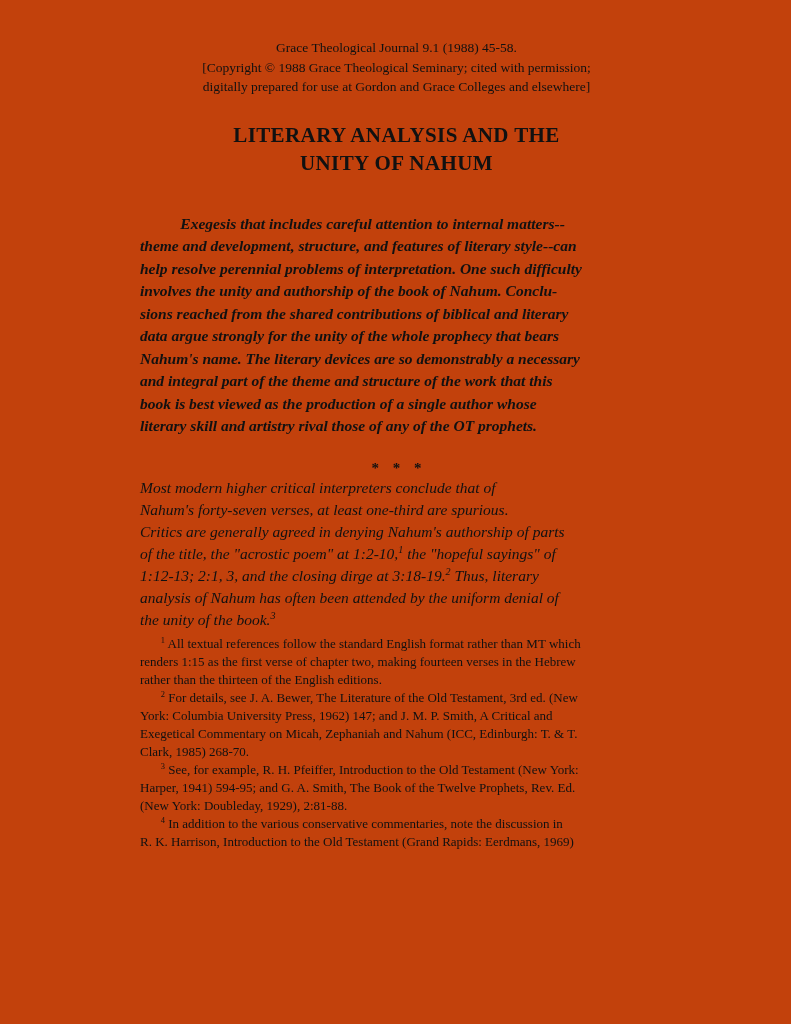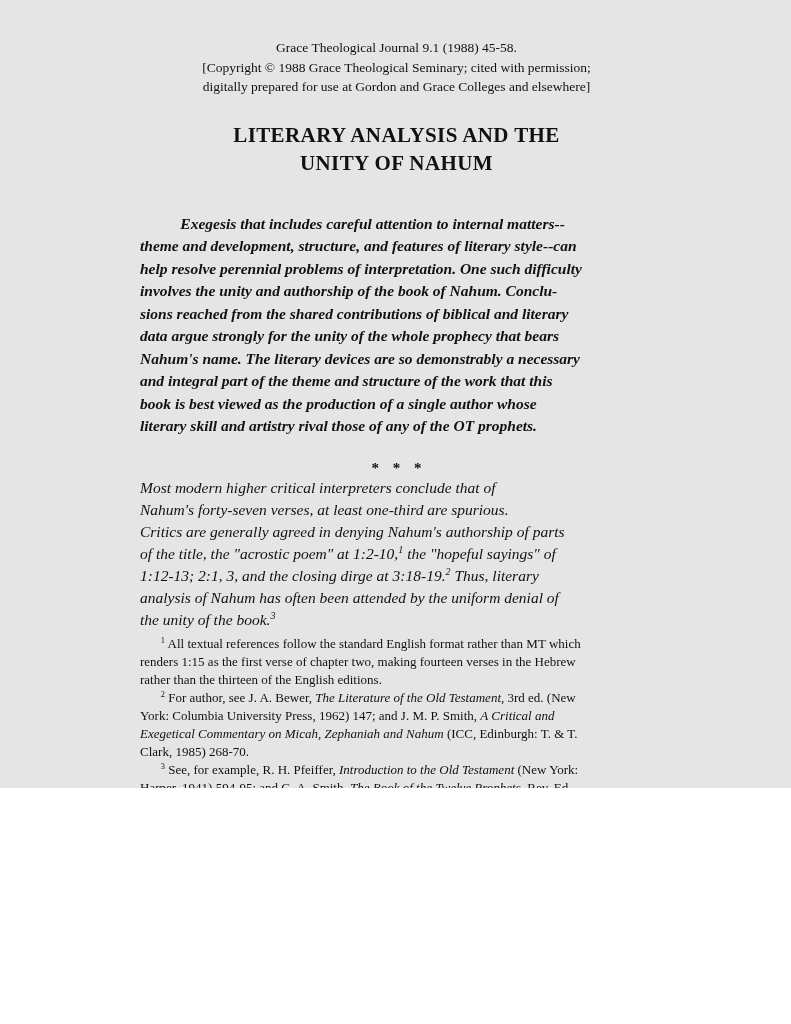--- a/index.html
+++ b/index.html
@@ -3,24 +3,24 @@
 <meta charset="utf-8">
 <style>
   html, body {
     margin: 0;
     padding: 0;
     background: #ffffff;
   }
   .page {
     position: relative;
     width: 791px;
-    height: 788px;
+    height: 1024px;
     box-sizing: border-box;
     padding: 38px 138px 0 140px;
-    background: #e5e5e5;
+    background: #c2410c;
     color: #111111;
     font-family: "Liberation Serif", "DejaVu Serif", serif;
     overflow: hidden;
   }
   .journal-header {
     font-size: 13.5px;
     line-height: 19.5px;
     text-align: center;
     white-space: pre-line;
   }
@@ -76,21 +76,20 @@
   .footnotes {
     margin-top: 4px;
   }
   .footnote {
     font-size: 13px;
     line-height: 18px;
     white-space: pre-line;
     text-indent: 1.6em;
   }
   .it {
-    font-style: italic;
   }
   sup {
     font-size: 0.65em;
     line-height: 0;
     vertical-align: super;
   }
 </style>
 </head>
 <body>
 
@@ -115,21 +114,23 @@
 Nahum's forty-seven verses, at least one-third are spurious.
 Critics are generally agreed in denying Nahum's authorship of parts
 of the title, the "acrostic poem" at 1:2-10,</span><sup>1</sup><span> the "hopeful sayings" of
 1:12-13; 2:1, 3, and the closing dirge at 3:18-19.</span><sup>2</sup><span> Thus, literary
 analysis of Nahum has often been attended by the uniform denial of
 the unity of the book.</span><sup>3</sup></p>
   <div class="footnotes">
     <div class="footnote"><sup>1</sup><span> All textual references follow the standard English format rather than MT which
 renders 1:15 as the first verse of chapter two, making fourteen verses in the Hebrew
 rather than the thirteen of the English editions.</span></div>
-    <div class="footnote"><sup>2</sup><span> For author, see J. A. Bewer, </span><span class="it">The Literature of the Old Testament</span><span>, 3rd ed. (New
+    <div class="footnote"><sup>2</sup><span> For details, see J. A. Bewer, </span><span class="it">The Literature of the Old Testament</span><span>, 3rd ed. (New
 York: Columbia University Press, 1962) 147; and J. M. P. Smith, </span><span class="it">A Critical and
 Exegetical Commentary on Micah, Zephaniah and Nahum</span><span> (ICC, Edinburgh: T. &amp; T.
 Clark, 1985) 268-70.</span></div>
     <div class="footnote"><sup>3</sup><span> See, for example, R. H. Pfeiffer, </span><span class="it">Introduction to the Old Testament</span><span> (New York:
 Harper, 1941) 594-95; and G. A. Smith, </span><span class="it">The Book of the Twelve Prophets</span><span>, Rev. Ed.
 (New York: Doubleday, 1929), 2:81-88.</span></div>
+    <div class="footnote"><sup>4</sup><span> In addition to the various conservative commentaries, note the discussion in
+R. K. Harrison, </span><span class="it">Introduction to the Old Testament</span><span> (Grand Rapids: Eerdmans, 1969)</span></div>
   </div>
 </div>
 
 </body></html>

